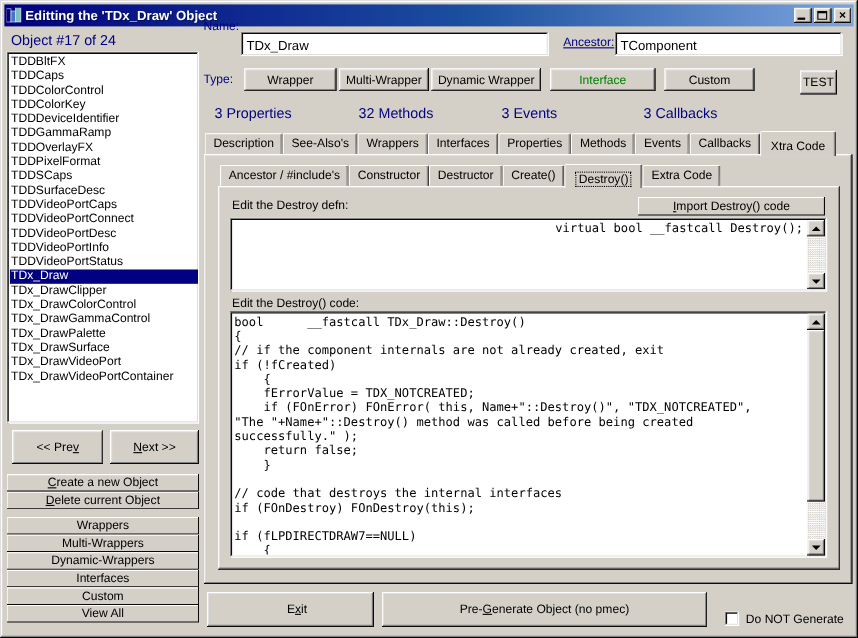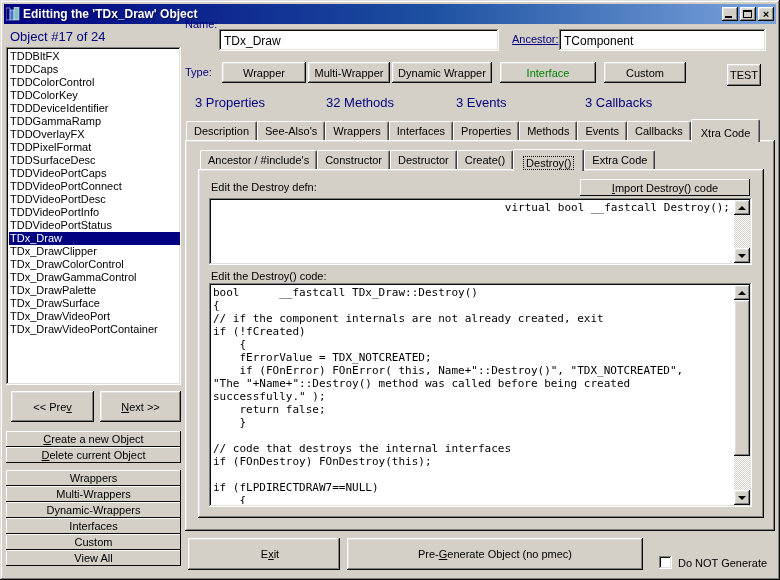--- a/index.html
+++ b/index.html
@@ -138,20 +138,21 @@
 
   <div class="listbox sunken">
     <div class="list-item">TDDBltFX</div>
     <div class="list-item">TDDCaps</div>
     <div class="list-item">TDDColorControl</div>
     <div class="list-item">TDDColorKey</div>
     <div class="list-item">TDDDeviceIdentifier</div>
     <div class="list-item">TDDGammaRamp</div>
     <div class="list-item">TDDOverlayFX</div>
     <div class="list-item">TDDPixelFormat</div>
+    <div class="list-item">TDDSCaps</div>
     <div class="list-item">TDDSurfaceDesc</div>
     <div class="list-item">TDDVideoPortCaps</div>
     <div class="list-item">TDDVideoPortConnect</div>
     <div class="list-item">TDDVideoPortDesc</div>
     <div class="list-item">TDDVideoPortInfo</div>
     <div class="list-item">TDDVideoPortStatus</div>
     <div class="list-item selected">TDx_Draw</div>
     <div class="list-item">TDx_DrawClipper</div>
     <div class="list-item">TDx_DrawColorControl</div>
     <div class="list-item">TDx_DrawGammaControl</div>

